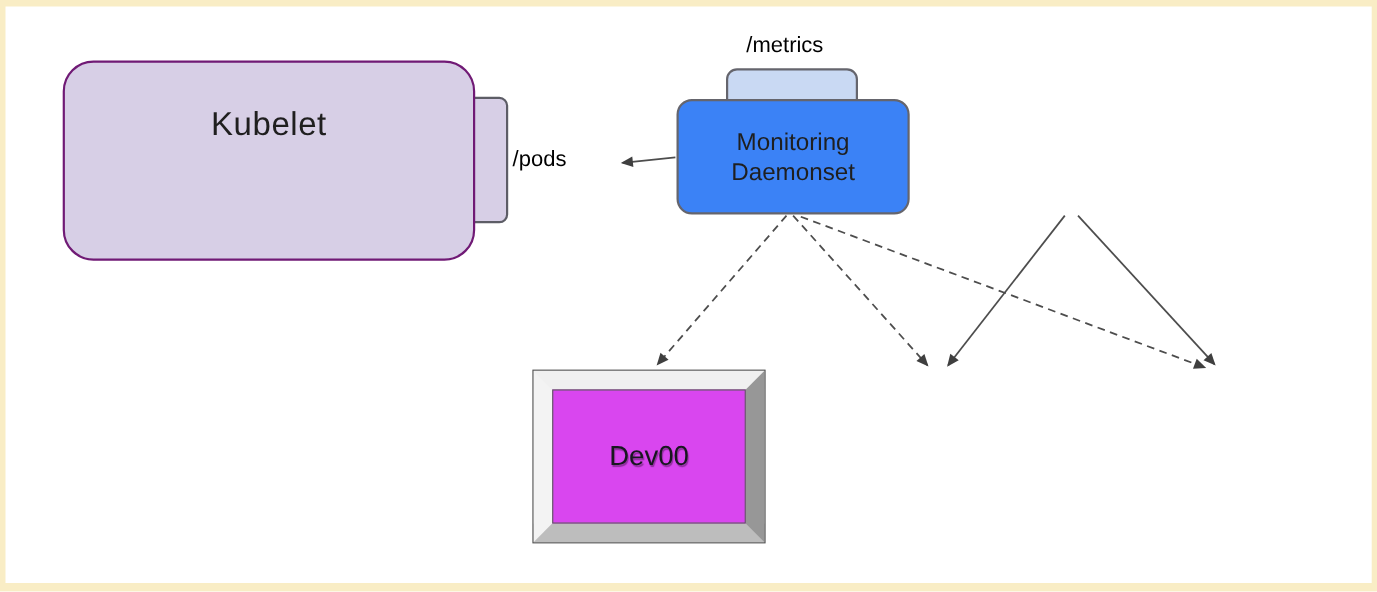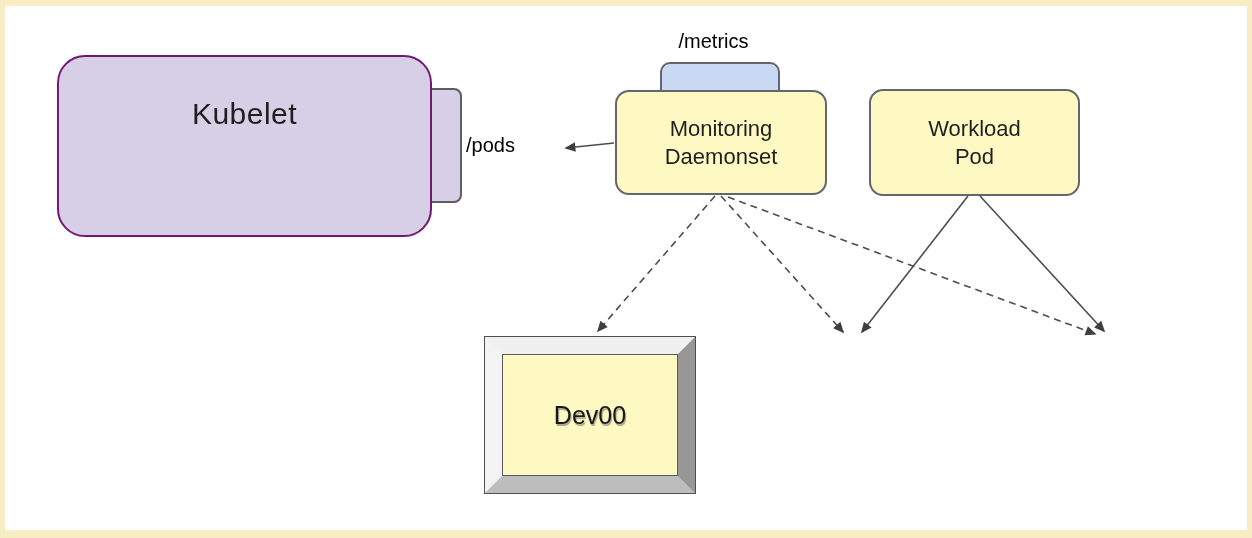--- a/index.html
+++ b/index.html
@@ -21,21 +21,21 @@
     left:57px; top:55px; width:375px; height:182px; z-index:2;
     background:#d7cfe6; border:2px solid #701a75; border-radius:28px;
     display:flex; justify-content:center; align-items:flex-start; padding-top:40px;
     font-size:30px; letter-spacing:0.5px;
   }
   .kubelet-port {
     left:424px; top:88px; width:38px; height:115px; z-index:1;
     background:#d7cfe6; border:2px solid #5d5d66; border-radius:8px;
   }
   .blue-box {
-    background:#fef9c3; border:2px solid #65656d; border-radius:14px; z-index:2;
+    background:#3b82f6; border:2px solid #65656d; border-radius:14px; z-index:2;
     display:flex; align-items:center; justify-content:center; text-align:center;
     font-size:22px; line-height:28px;
   }
   .blue-box span, .kubelet span { white-space:pre-line; }
   .monitoring { left:615px; top:90px; width:212px; height:105px; }
   .workload  { left:869px; top:89px;  width:211px; height:107px; }
   .metrics-tab {
     left:660px; top:62px; width:120px; height:42px; z-index:1;
     background:#c9d9f3; border:2px solid #65656d; border-radius:10px 10px 0 0;
   }
@@ -43,21 +43,21 @@
   .metrics-label { left:663px; top:30px; width:101px; text-align:center; }
   .pods-label   { left:466px; top:134px; }
 
   .device {
     position:absolute; box-sizing:border-box; width:210px; height:156px; z-index:2;
     border:17px solid;
     border-color:#f0f0f0 #979797 #bdbdbd #f3f3f3;
     outline:1px solid #4f4f4f;
   }
   .device .face {
-    width:100%; height:100%; box-sizing:border-box; background:#fef9c3; border:1px solid #5a5a5a;
+    width:100%; height:100%; box-sizing:border-box; background:#d946ef; border:1px solid #5a5a5a;
     display:flex; align-items:center; justify-content:center;
     font-size:25px; color:#17171f; text-shadow:1px 1.5px 1px rgba(0,0,0,0.35);
   }
   .dev00 { left:485px;  top:337px; }
   .dev01 { left:744px;  top:337px; width:207px; }
   .dev02 { left:1000px; top:337px; }
 </style>
 </head>
 <body>
 
@@ -87,24 +87,20 @@
 
   <div class="node metrics-tab"></div>
 
   <div class="float-label metrics-label">/metrics</div>
 
   <div class="node blue-box monitoring">
     <span>Monitoring
 Daemonset</span>
   </div>
 
-  <div class="node blue-box workload">
-    <span>Workload
-Pod</span>
-  </div>
 
   <div class="device dev00">
     <div class="face">
       <span>Dev00</span>
     </div>
   </div>
 
 
 
   <div class="frame"></div>

